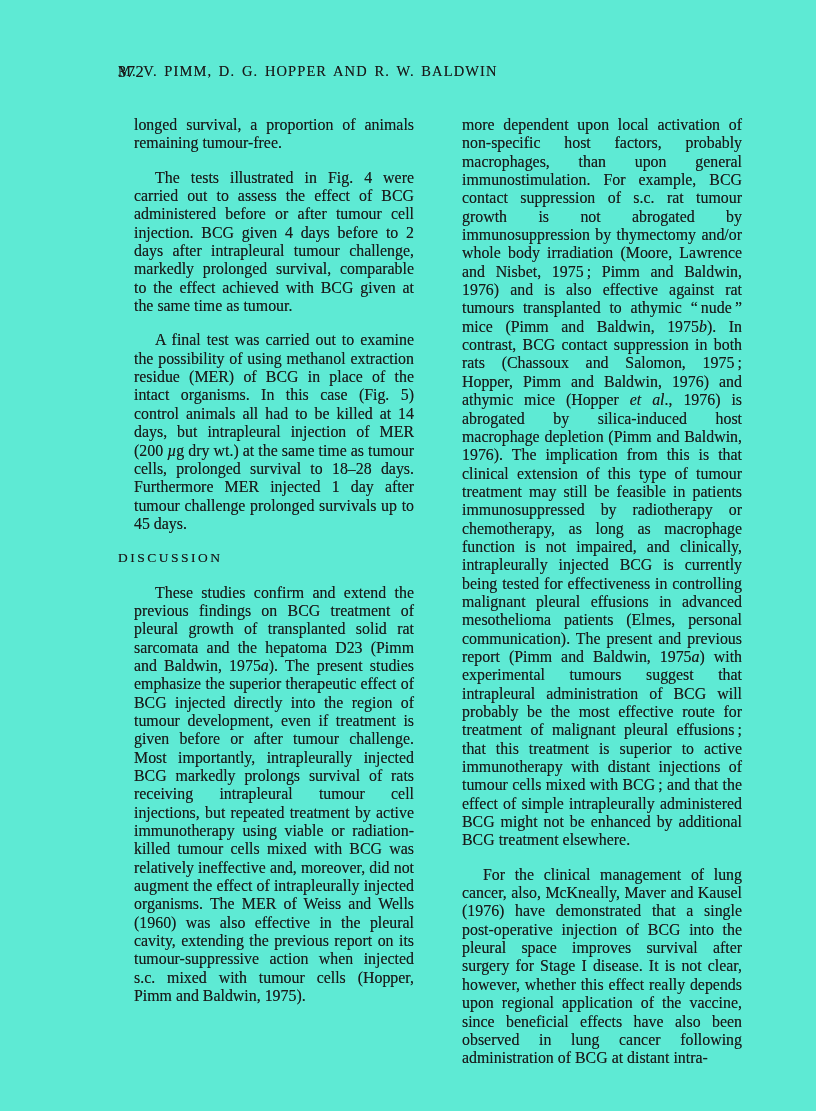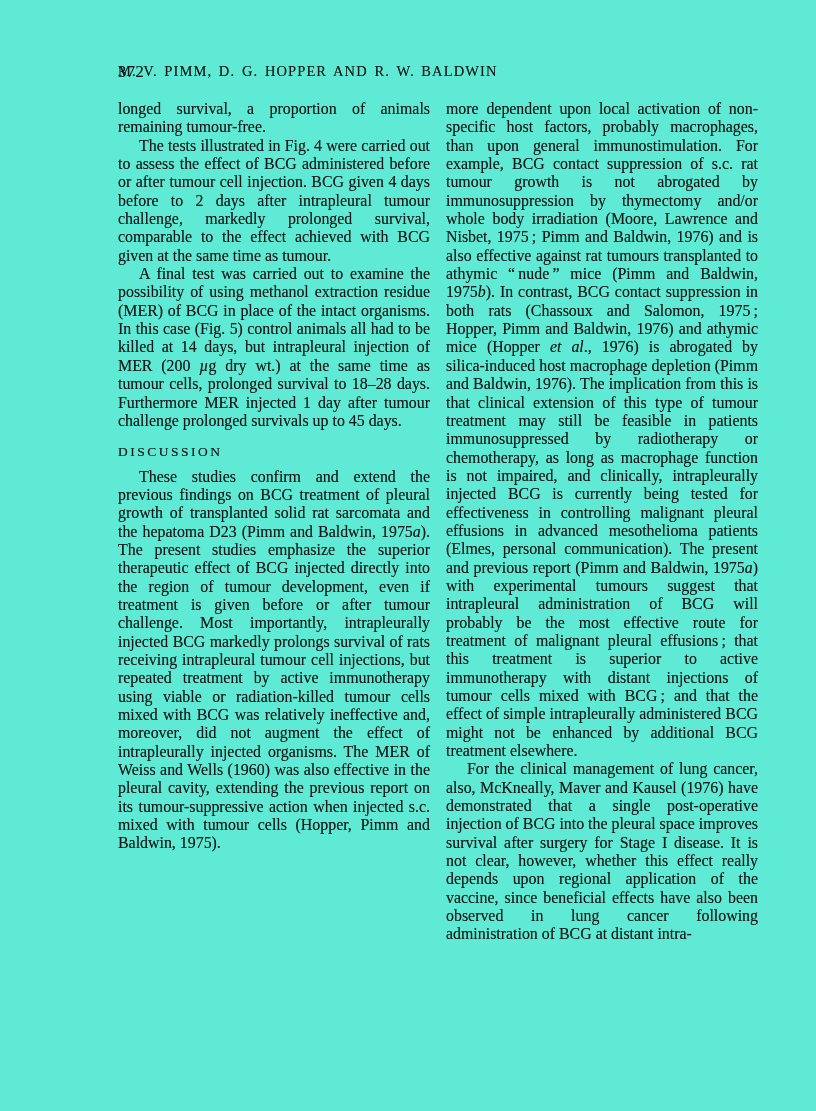--- a/index.html
+++ b/index.html
@@ -51,21 +51,21 @@
     gap: 16px;
     width: 640px;
   }
   .column {
     width: 312px;
     font-size: 15.9px;
     line-height: 18.35px;
     text-align: justify;
   }
   .column p.para {
-    margin: 0;
+    margin: 16px;
   }
   .column p.indent {
     text-indent: 21px;
   }
   .column em {
     font-style: italic;
   }
   .section-heading {
     text-align: left;
     font-weight: 400;

